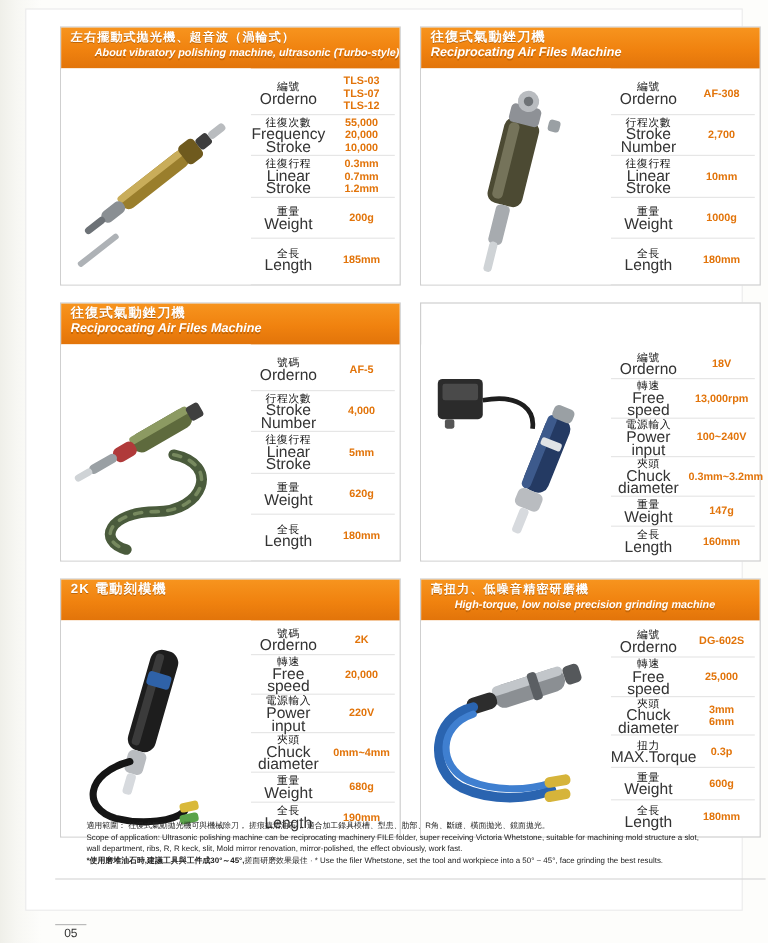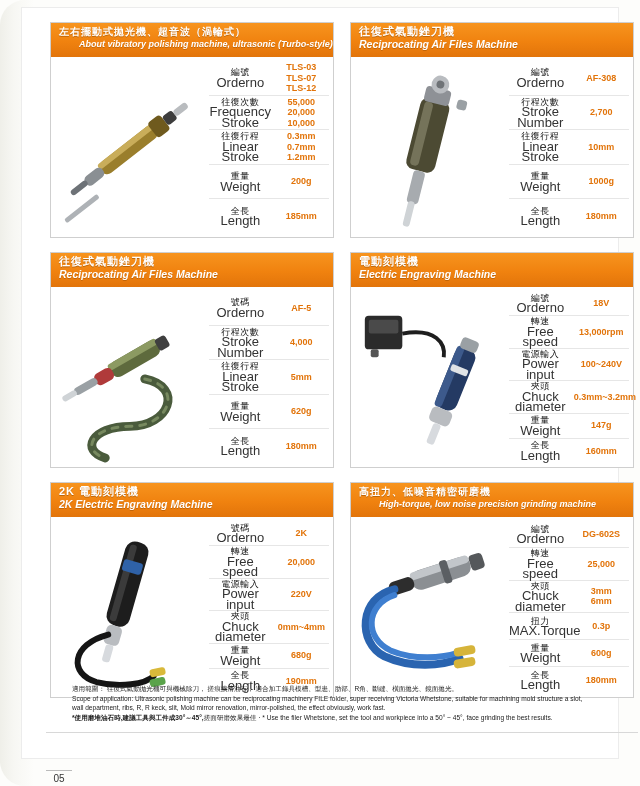--- a/index.html
+++ b/index.html
@@ -9,21 +9,20 @@
     font-family:"Liberation Sans", sans-serif;
     color:#111;
     position:relative;
     overflow:hidden;
   }
   .page{
     position:absolute;inset:0;
     background:
       linear-gradient(90deg,#efefe9 0px,#f7f7f3 14px,#fdfdfb 34px),
       #fdfdfb;
-    border-radius: 25px;
   }
   .sheet{
     position:absolute;
     left:22px;top:8px;width:596px;height:750px;
     background:#ffffff;
     box-shadow:0 0 0 1px #ececec;
   }
   .grid{
     position:absolute;left:28px;top:14px;
     width:584px;
@@ -341,24 +340,20 @@
               </div>
               <div class="val">
                   <span>180mm</span>
                 </div>
             </div>
           </div>
         </div>
       </div>
 
       <div class="card">
-        <div class="banner">
-          <div class="cn">電動刻模機</div>
-          <div class="en">Electric Engraving Machine</div>
-        </div>
         <div class="body">
           <div class="photo">
             <svg viewBox="0 0 160 180" width="100%" height="100%">
               <rect x="0" y="0" width="160" height="180" fill="#ffffff"></rect>
               <rect x="14" y="28" width="38" height="34" rx="4" fill="#2b2b2b"></rect>
               <rect x="18" y="32" width="30" height="14" rx="2" fill="#4a4a4a"></rect>
               <rect x="20" y="62" width="8" height="8" rx="2" fill="#555"></rect>
               <path d="M52 46 C86 40 96 56 94 70" fill="none" stroke="#1e1e1e" stroke-width="4"></path>
               <g transform="rotate(22 100 110)">
                 <rect x="88" y="58" width="22" height="66" rx="9" fill="#243a63"></rect>
@@ -425,21 +420,20 @@
                   <span>160mm</span>
                 </div>
             </div>
           </div>
         </div>
       </div>
 
       <div class="card">
         <div class="banner">
           <div class="cn">2K 電動刻模機</div>
-          <div class="en">2K Electric Engraving Machine</div>
         </div>
         <div class="body">
           <div class="photo">
             <svg viewBox="0 0 160 180" width="100%" height="100%">
               <rect x="0" y="0" width="160" height="180" fill="#ffffff"></rect>
               <g transform="rotate(16 80 80)">
                 <rect x="62" y="24" width="24" height="88" rx="10" fill="#1d1d1d"></rect>
                 <rect x="66" y="28" width="7" height="80" rx="3" fill="#3b3b3b"></rect>
                 <rect x="64" y="44" width="20" height="12" rx="3" fill="#2f62a8"></rect>
                 <rect x="66" y="112" width="16" height="20" rx="5" fill="#b9bcc0"></rect>

